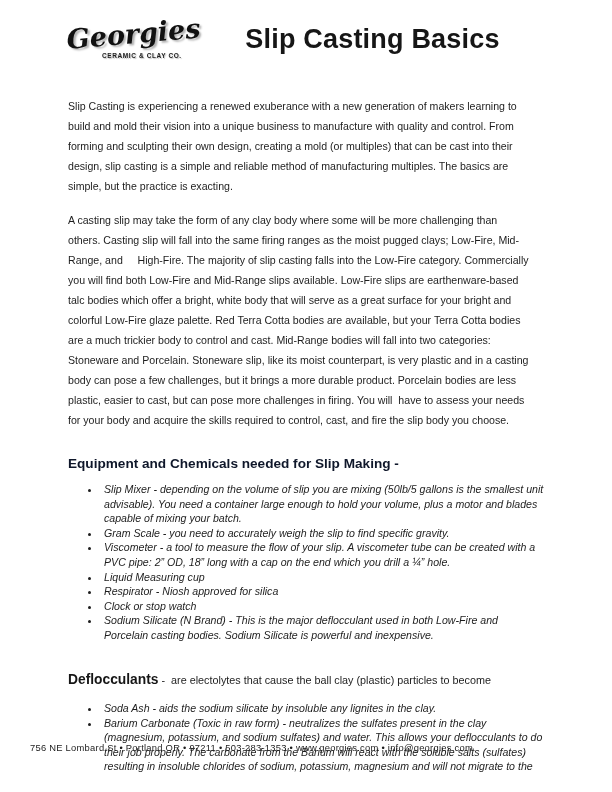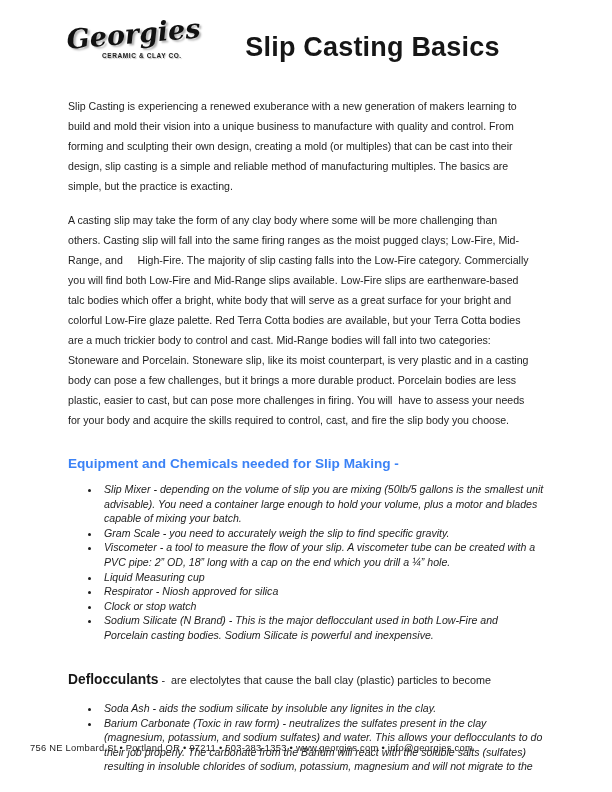--- a/index.html
+++ b/index.html
@@ -54,36 +54,36 @@
     margin: -2px 0 0 34px;
     text-shadow: 1px 1px 1px rgba(0,0,0,0.25);
     white-space: nowrap;
   }
   .doc-title {
     flex: 1 1 auto;
     text-align: center;
     font-size: 27px;
     font-weight: bold;
     letter-spacing: 0.2px;
-    margin: 8px 0 0 0;
+    margin: 0 0 0 0;
     color: #161616;
   }
 
   
   .para {
     font-size: 10.6px;
     line-height: 20px;
     margin: 0 16px 14px 0;
     text-align: left;
   }
   .section-heading {
     font-size: 13.6px;
     font-weight: bold;
     margin: 26px 0 11px 0;
-    color: #3b82f6;
+    color: #0f172a;
   }
   ul.bullets {
     margin: 0;
     padding: 0 0 0 33px;
     list-style: disc;
     font-size: 10.6px;
     line-height: 14.6px;
   }
   ul.bullets li {
     padding-left: 3px;

